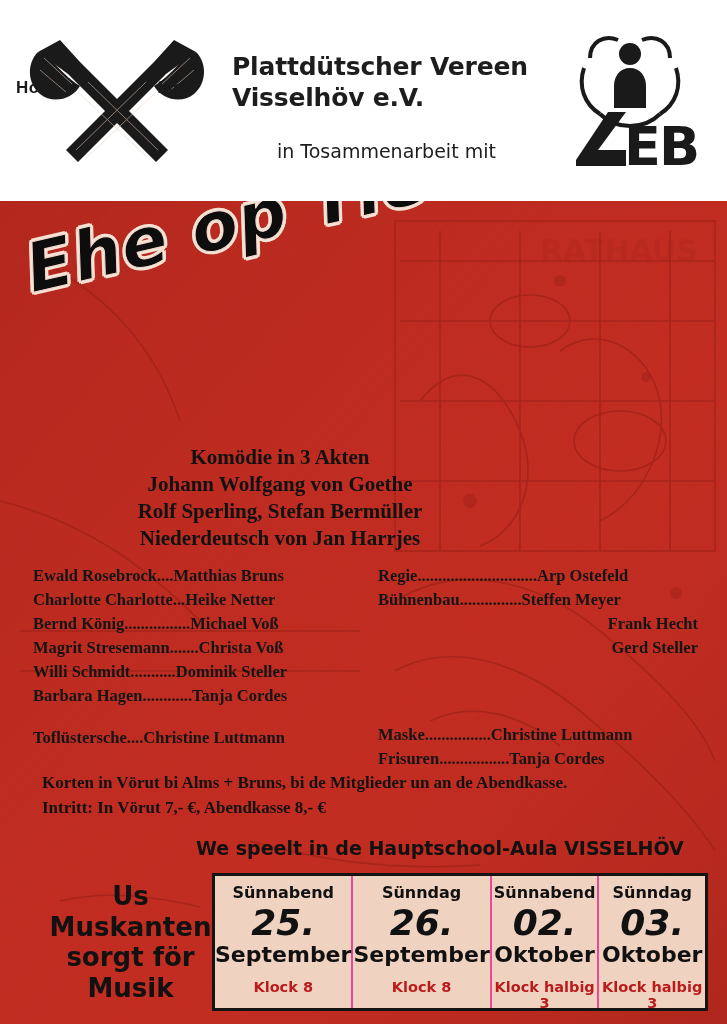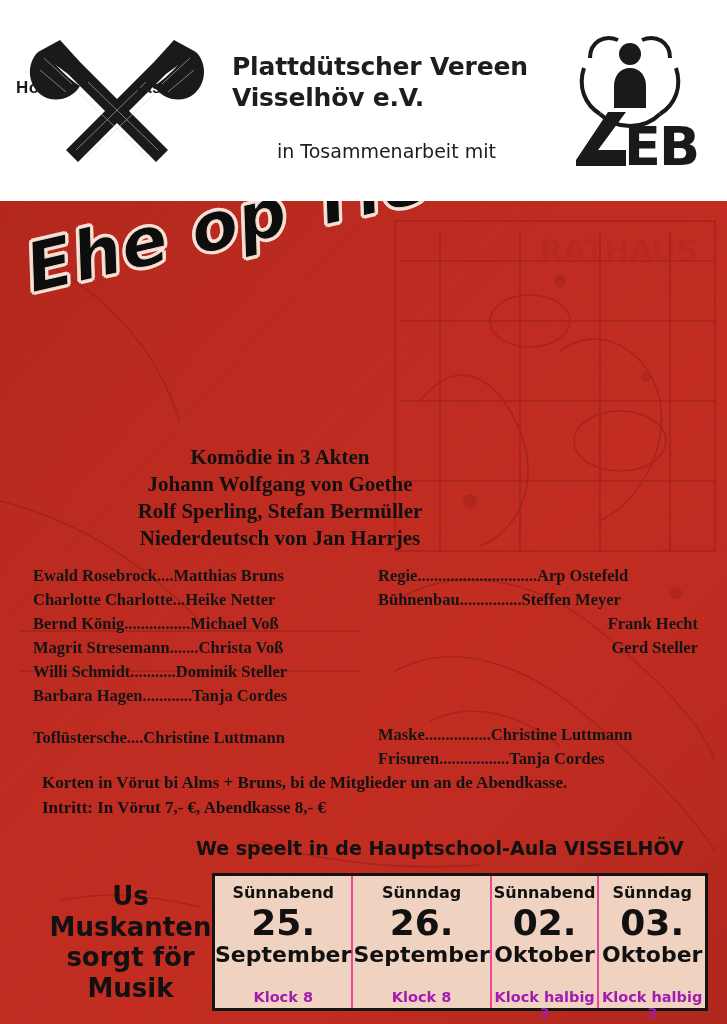--- a/index.html
+++ b/index.html
@@ -39,21 +39,21 @@
   .logo-axes svg { display: block; }
   .logo-word {
     position: absolute;
     font-family: "Liberation Sans", sans-serif;
     font-weight: bold;
     font-size: 17px;
     color: #1a1a1a;
     letter-spacing: 0.5px;
   }
   .logo-word.hol { left: 16px; top: 78px; }
-  .logo-word.fast { left: 136px; top: 78px; }
+  .logo-word.fast { left: 157px; top: 78px; }
 
   .header-title {
     position: absolute;
     left: 232px; top: 52px;
     width: 330px;
   }
   .header-title .line {
     font-family: "DejaVu Sans", sans-serif;
     font-size: 25px;
     font-weight: 600;
@@ -238,34 +238,35 @@
     font-size: 16px;
     color: #111;
   }
   .date-cell .day {
     font-family: "DejaVu Sans", sans-serif;
     font-weight: bold;
     font-size: 36px;
     color: #111;
     line-height: 1.1;
     margin-top: 1px;
+    font-style: italic;
   }
   .date-cell .month {
     font-family: "DejaVu Sans", sans-serif;
     font-weight: bold;
     font-size: 22px;
     color: #111;
     line-height: 1.1;
   }
   .date-cell .time {
     font-family: "DejaVu Sans", sans-serif;
     font-weight: bold;
     font-size: 14.5px;
-    color: #a21caf;
-    margin-top: 22px;
+    color: #b91c1c;
+    margin-top: 12px;
   }
 </style>
 </head>
 <body>
 
 <div class="header">
 
   <div class="logo-axes">
     <svg width="200" height="150" viewBox="0 0 200 150">
 

